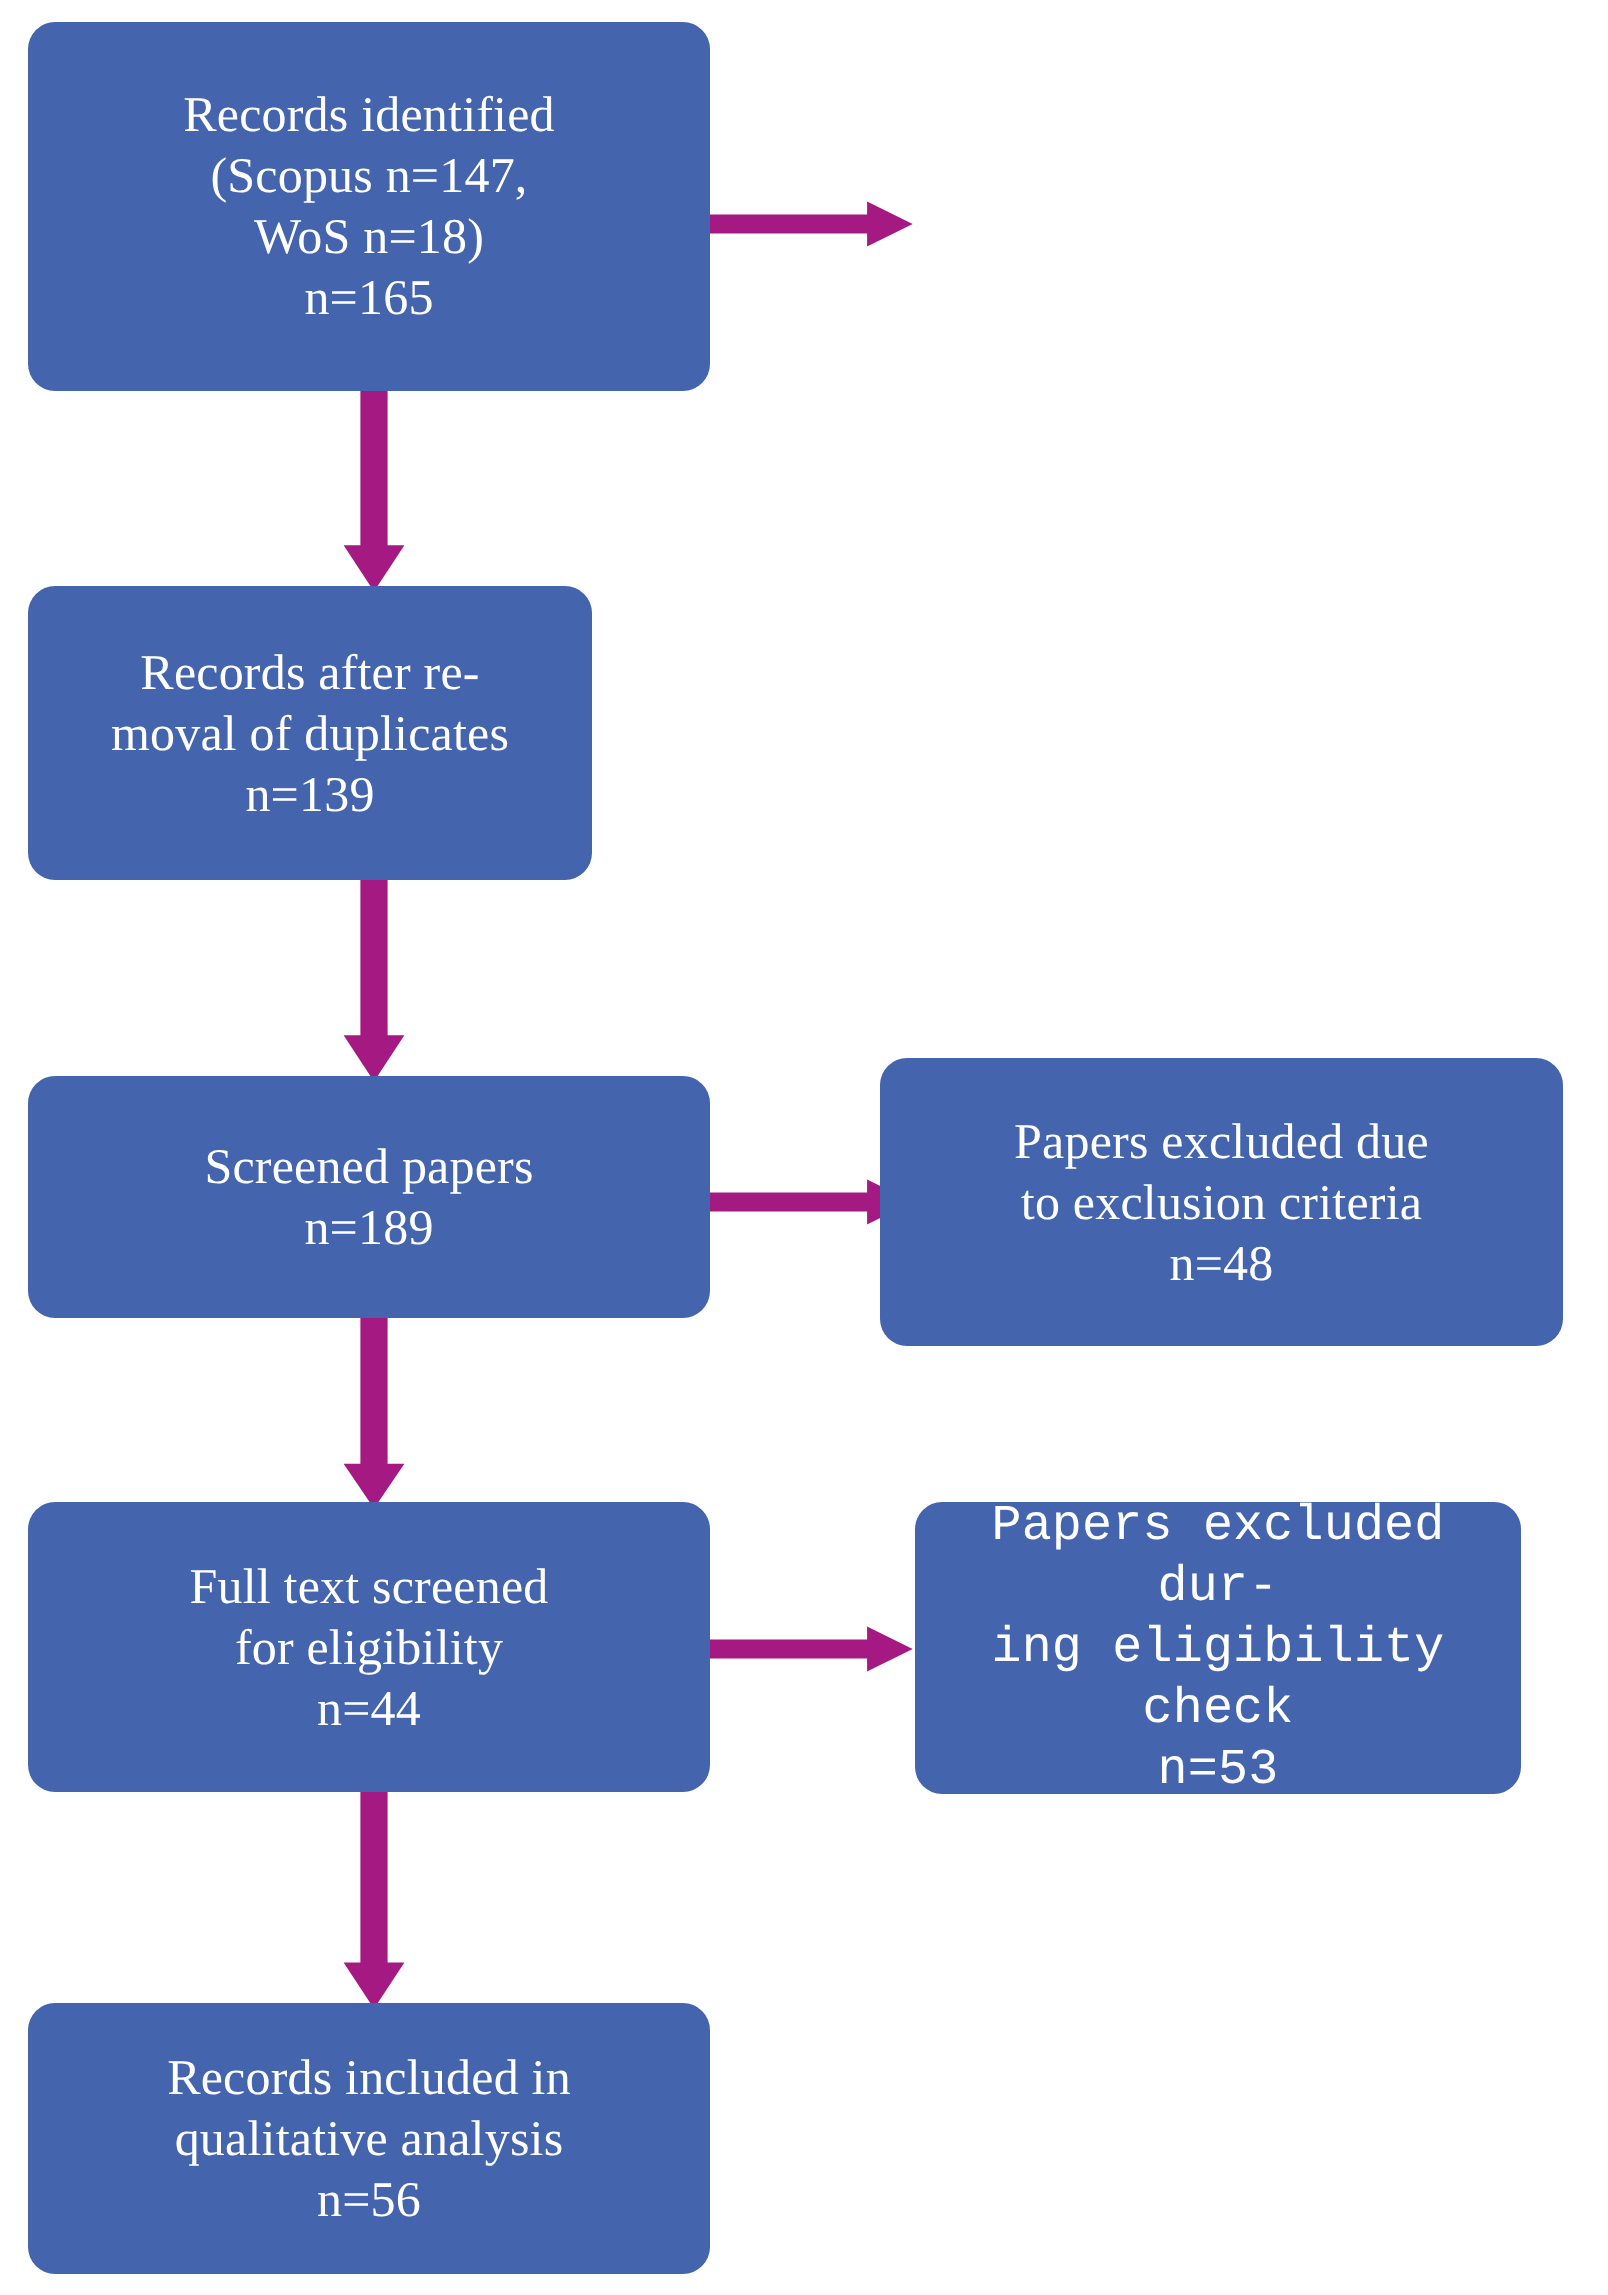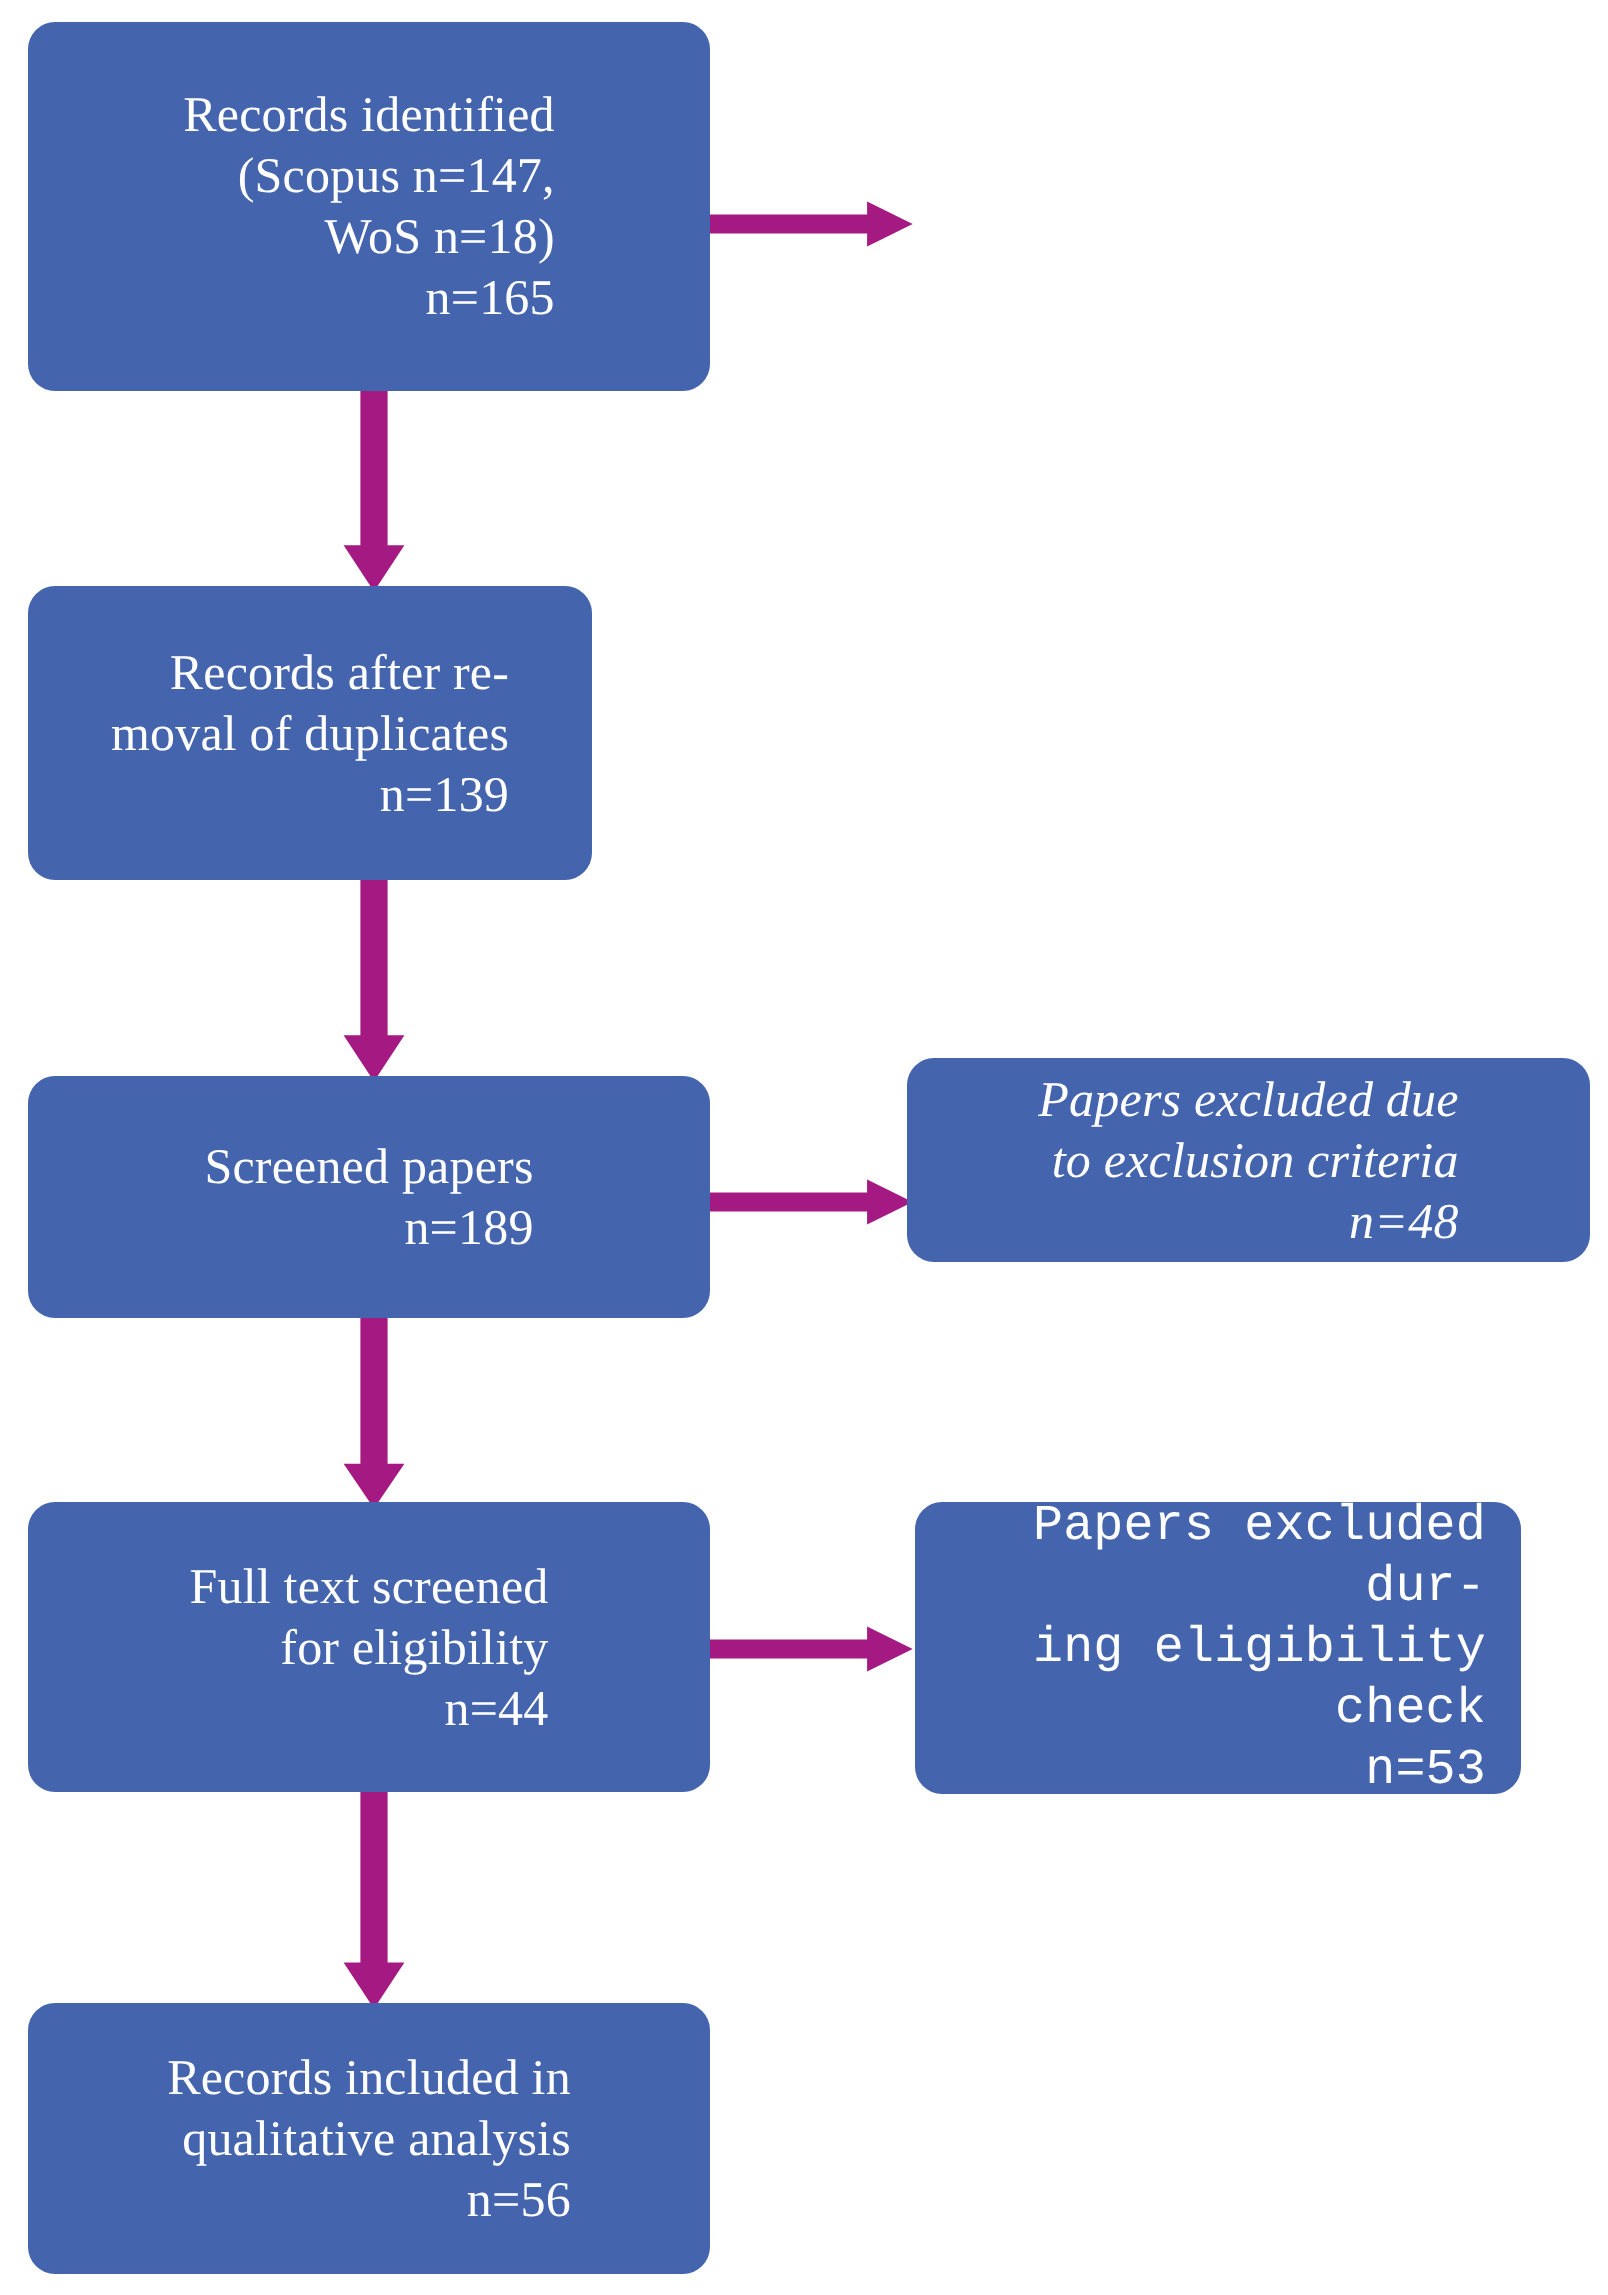--- a/index.html
+++ b/index.html
@@ -18,21 +18,21 @@
     overflow: hidden;
   }
   .node {
     position: absolute;
     background: #4464ae;
     border-radius: 27px;
     color: #ffffff;
     display: flex;
     align-items: center;
     justify-content: center;
-    text-align: right;
+    text-align: center;
     box-sizing: border-box;
     padding: 8px 35px;
   }
   .node .label {
     font-size: 50px;
     line-height: 1.22;
     letter-spacing: 0.2px;
     white-space: pre-line;
     color: #ffffff;
     text-rendering: geometricPrecision;
@@ -93,21 +93,21 @@
     <span class="label">Records after re-
 moval of duplicates
 n=139</span>
   </div>
 
   <div class="node" style="left:28px; top:1076px; width:682px; height:242px;">
     <span class="label">Screened papers
 n=189</span>
   </div>
 
-  <div class="node" style="left:907px; top:1058px; width:683px; height:204px;font-style:italic;">
+  <div class="node" style="left:880px; top:1058px; width:683px; height:288px;">
     <span class="label">Papers excluded due
 to exclusion criteria
 n=48</span>
   </div>
 
   <div class="node" style="left:28px; top:1502px; width:682px; height:290px;">
     <span class="label">Full text screened
 for eligibility
 n=44</span>
   </div>

